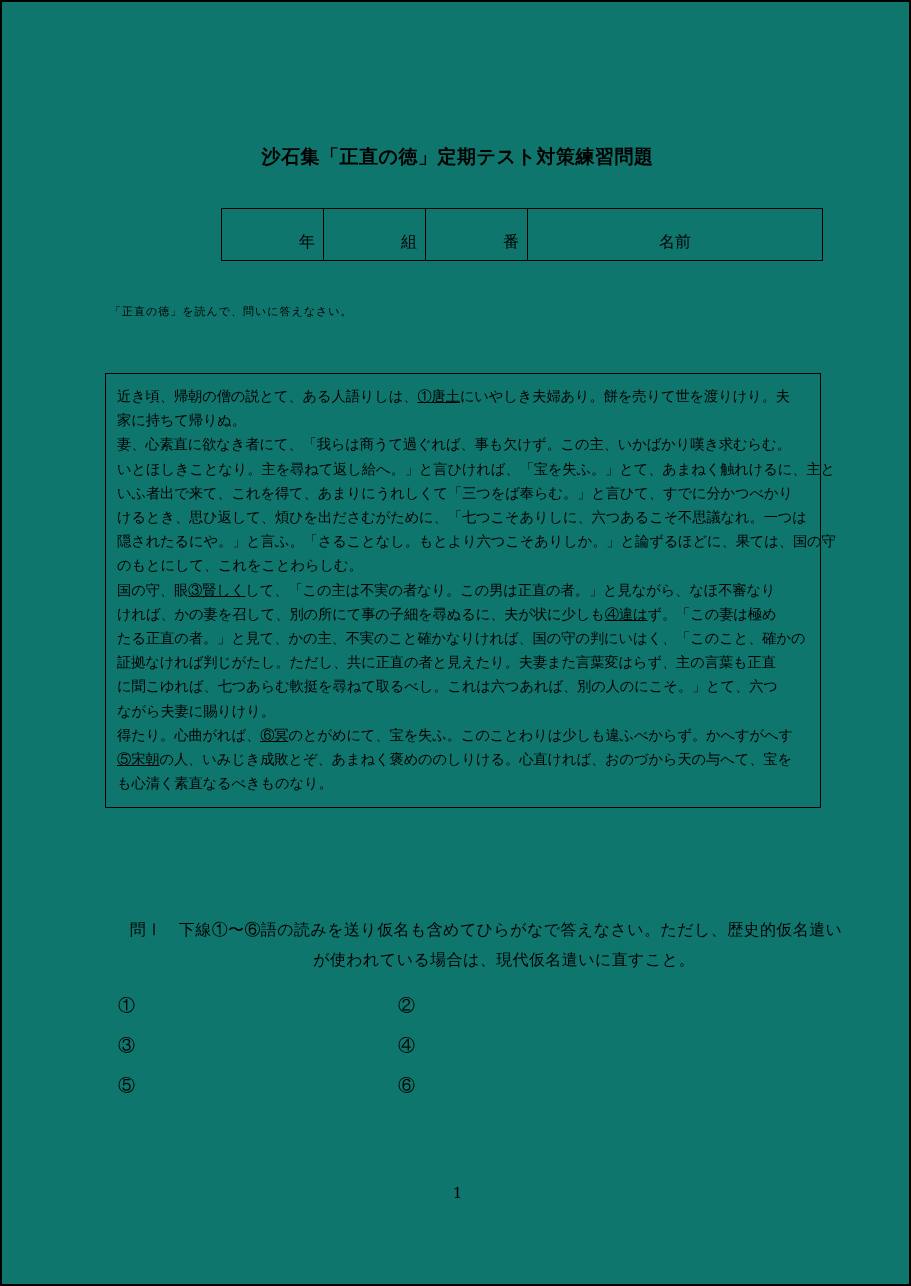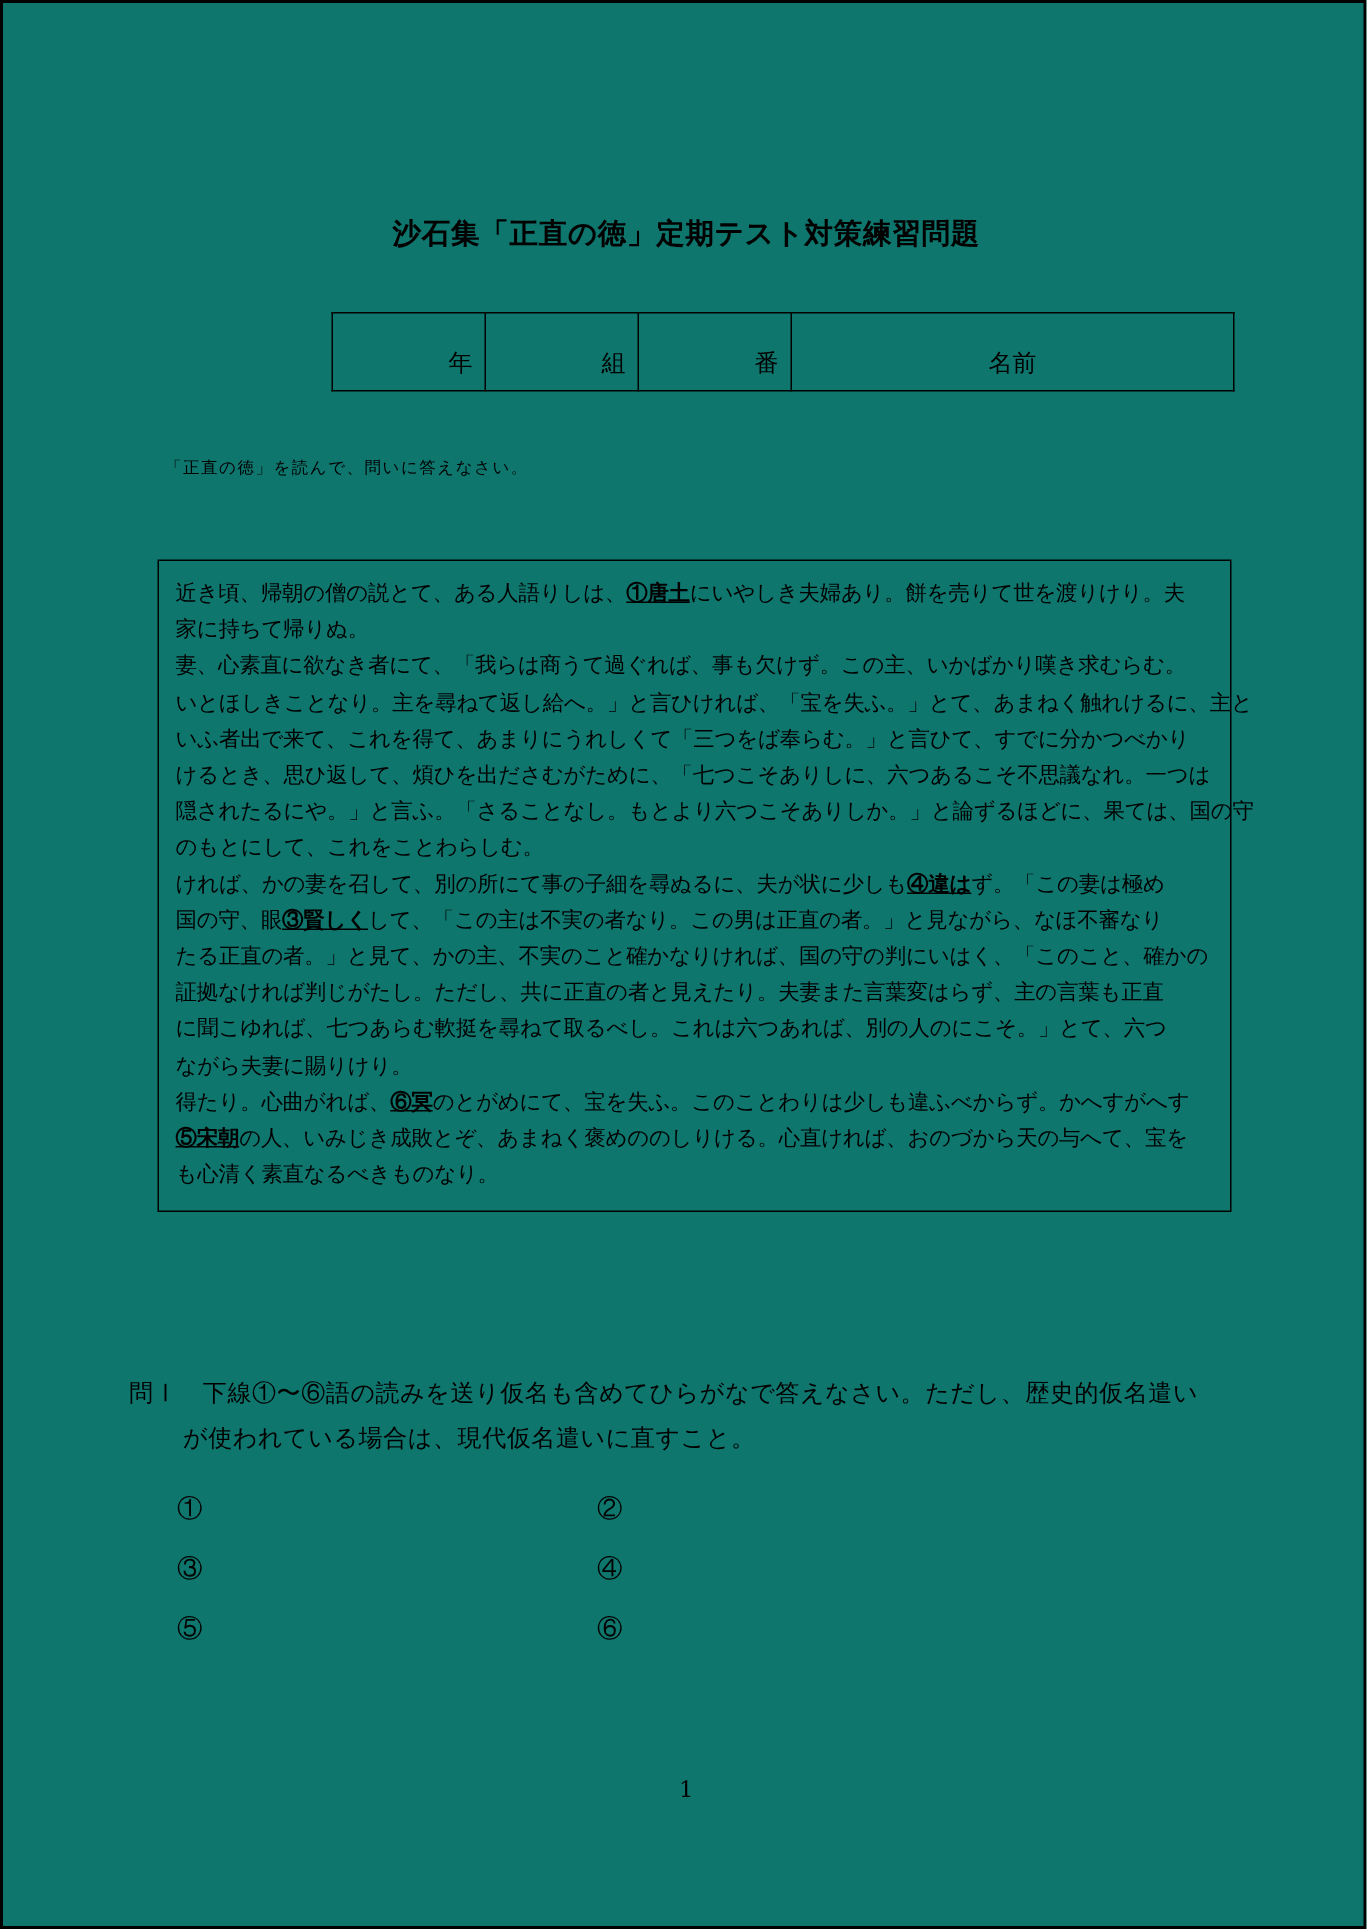--- a/index.html
+++ b/index.html
@@ -85,36 +85,37 @@
   }
   .passage-line {
     font-size: 14.3px;
     font-family: "DejaVu Serif", serif;
     line-height: 24.2px;
     white-space: nowrap;
     letter-spacing: -0.15px;
   }
   .passage-line .u {
     text-decoration: underline;
-    font-weight: bold;
+    font-weight: normal;
   }
 
   
   .question-block {
     position: absolute;
     left: 84px;
     top: 913px;
     width: 800px;
   }
   .q-line {
     font-size: 16px;
     font-family: Liberation Serif, serif;
     line-height: 30px;
     letter-spacing: 0.4px;
     white-space: nowrap;
+    text-align: center;
   }
   .q-line.indent {
     padding-left: 36px;
   }
 
   
   .answer-grid {
     position: absolute;
     left: 116px;
     top: 992px;
@@ -163,22 +164,22 @@
 
   <div class="passage-box" id="passage-box">
       <div class="passage-line"><span>近き頃、帰朝の僧の説とて、ある人語りしは、</span><span class="u">①唐土</span><span>にいやしき夫婦あり。餅を売りて世を渡りけり。夫</span></div>
       <div class="passage-line"><span>家に持ちて帰りぬ。</span></div>
       <div class="passage-line"><span>妻、心素直に欲なき者にて、「我らは商うて過ぐれば、事も欠けず。この主、いかばかり嘆き求むらむ。</span></div>
       <div class="passage-line"><span>いとほしきことなり。主を尋ねて返し給へ。」と言ひければ、「宝を失ふ。」とて、あまねく触れけるに、主と</span></div>
       <div class="passage-line"><span>いふ者出で来て、これを得て、あまりにうれしくて「三つをば奉らむ。」と言ひて、すでに分かつべかり</span></div>
       <div class="passage-line"><span>けるとき、思ひ返して、煩ひを出ださむがために、「七つこそありしに、六つあるこそ不思議なれ。一つは</span></div>
       <div class="passage-line"><span>隠されたるにや。」と言ふ。「さることなし。もとより六つこそありしか。」と論ずるほどに、果ては、国の守</span></div>
       <div class="passage-line"><span>のもとにして、これをことわらしむ。</span></div>
+      <div class="passage-line"><span>国の守、眼</span><span class="u">③賢しく</span><span>して、「この主は不実の者なり。この男は正直の者。」と見ながら、なほ不審なり</span></div>
       <div class="passage-line"><span>ければ、かの妻を召して、別の所にて事の子細を尋ぬるに、夫が状に少しも</span><span class="u">④違は</span><span>ず。「この妻は極め</span></div>
-      <div class="passage-line"><span>国の守、眼</span><span class="u">③賢しく</span><span>して、「この主は不実の者なり。この男は正直の者。」と見ながら、なほ不審なり</span></div>
       <div class="passage-line"><span>たる正直の者。」と見て、かの主、不実のこと確かなりければ、国の守の判にいはく、「このこと、確かの</span></div>
       <div class="passage-line"><span>証拠なければ判じがたし。ただし、共に正直の者と見えたり。夫妻また言葉変はらず、主の言葉も正直</span></div>
       <div class="passage-line"><span>に聞こゆれば、七つあらむ軟挺を尋ねて取るべし。これは六つあれば、別の人のにこそ。」とて、六つ</span></div>
       <div class="passage-line"><span>ながら夫妻に賜りけり。</span></div>
       <div class="passage-line"><span>得たり。心曲がれば、</span><span class="u">⑥冥</span><span>のとがめにて、宝を失ふ。このことわりは少しも違ふべからず。かへすがへす</span></div>
       <div class="passage-line"><span class="u">⑤宋朝</span><span>の人、いみじき成敗とぞ、あまねく褒めののしりける。心直ければ、おのづから天の与へて、宝を</span></div>
       <div class="passage-line"><span>も心清く素直なるべきものなり。</span></div>
     </div>
 
   <div class="question-block">

